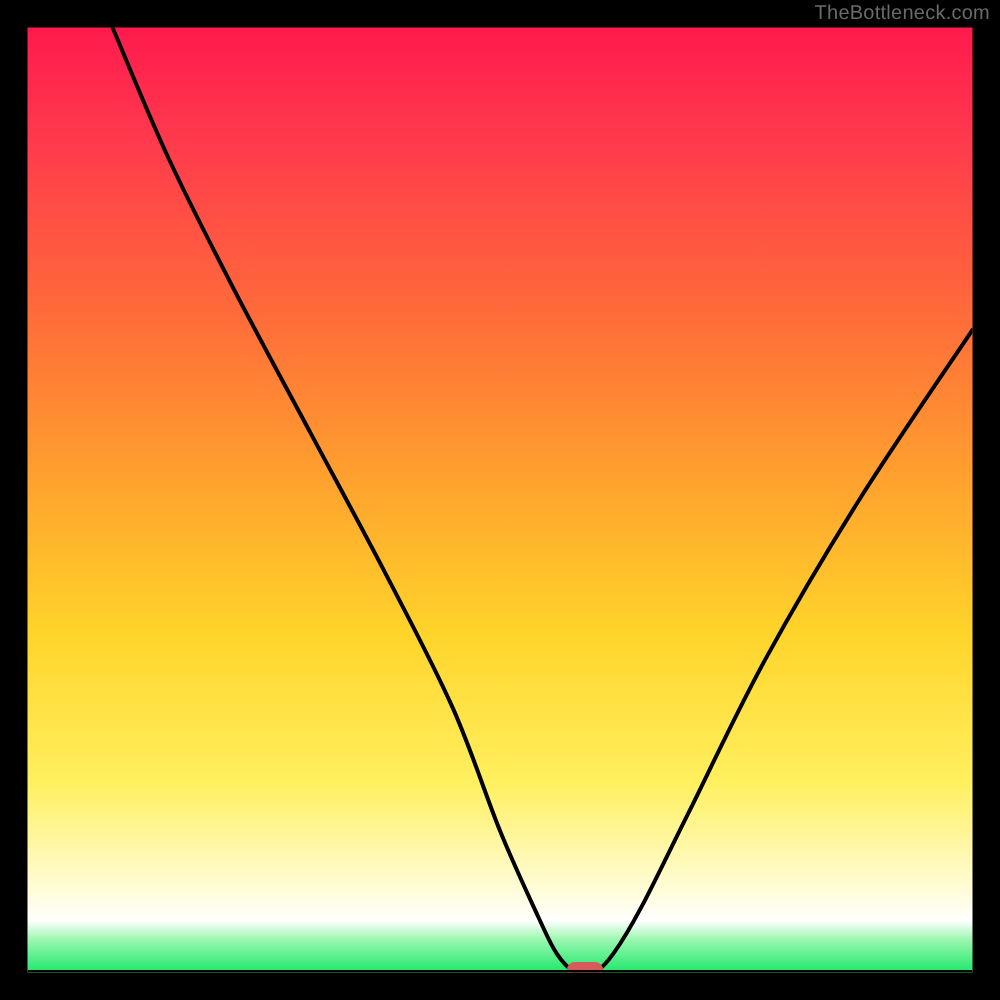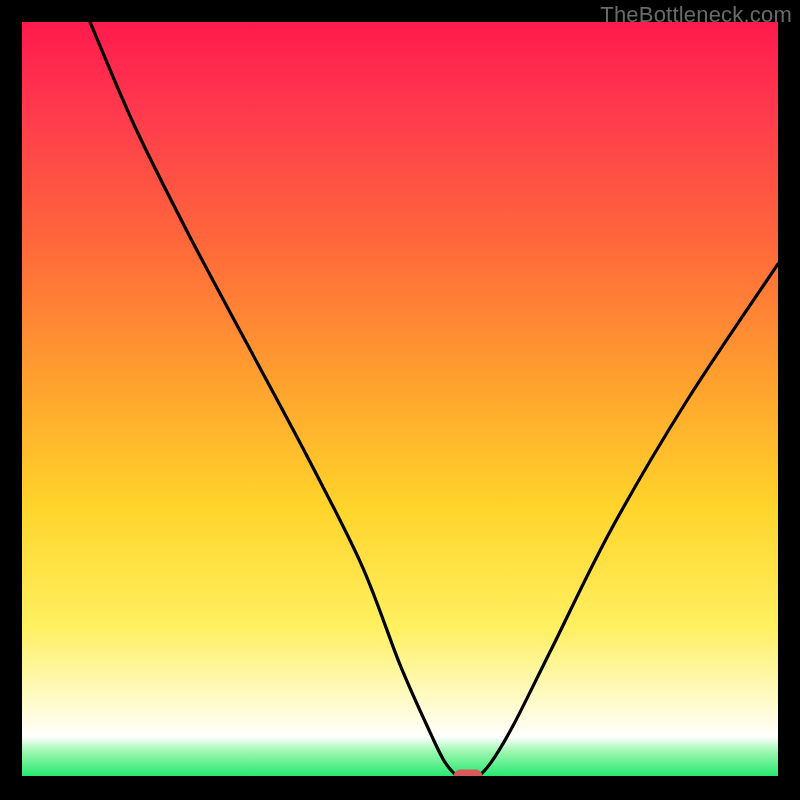--- a/index.html
+++ b/index.html
@@ -44,21 +44,21 @@
   }
   .curve-svg {
     position: absolute;
     inset: 0;
   }
   .watermark {
     position: absolute;
     top: 2px;
     right: 8px;
     color: #6a6a6a;
-    font-size: 22px;
+    font-size: 16px;
     font-weight: 500;
     letter-spacing: 0.2px;
     user-select: none;
   }
 </style>
 </head>
 <body>
 
 <div class="frame">
 

